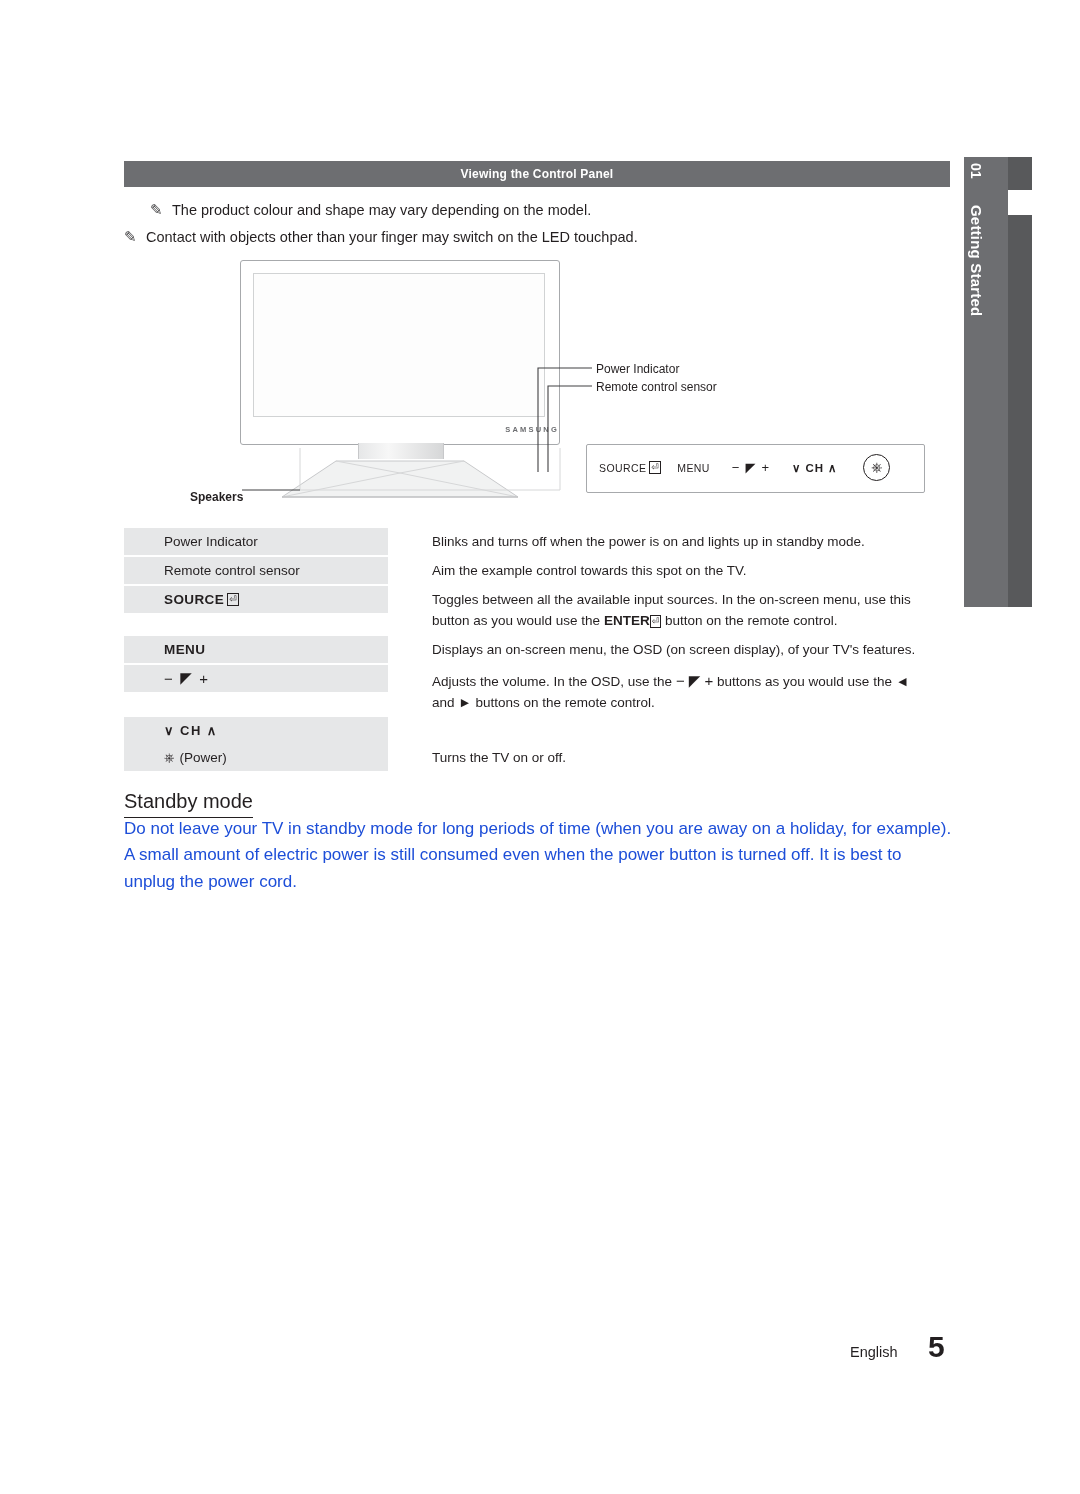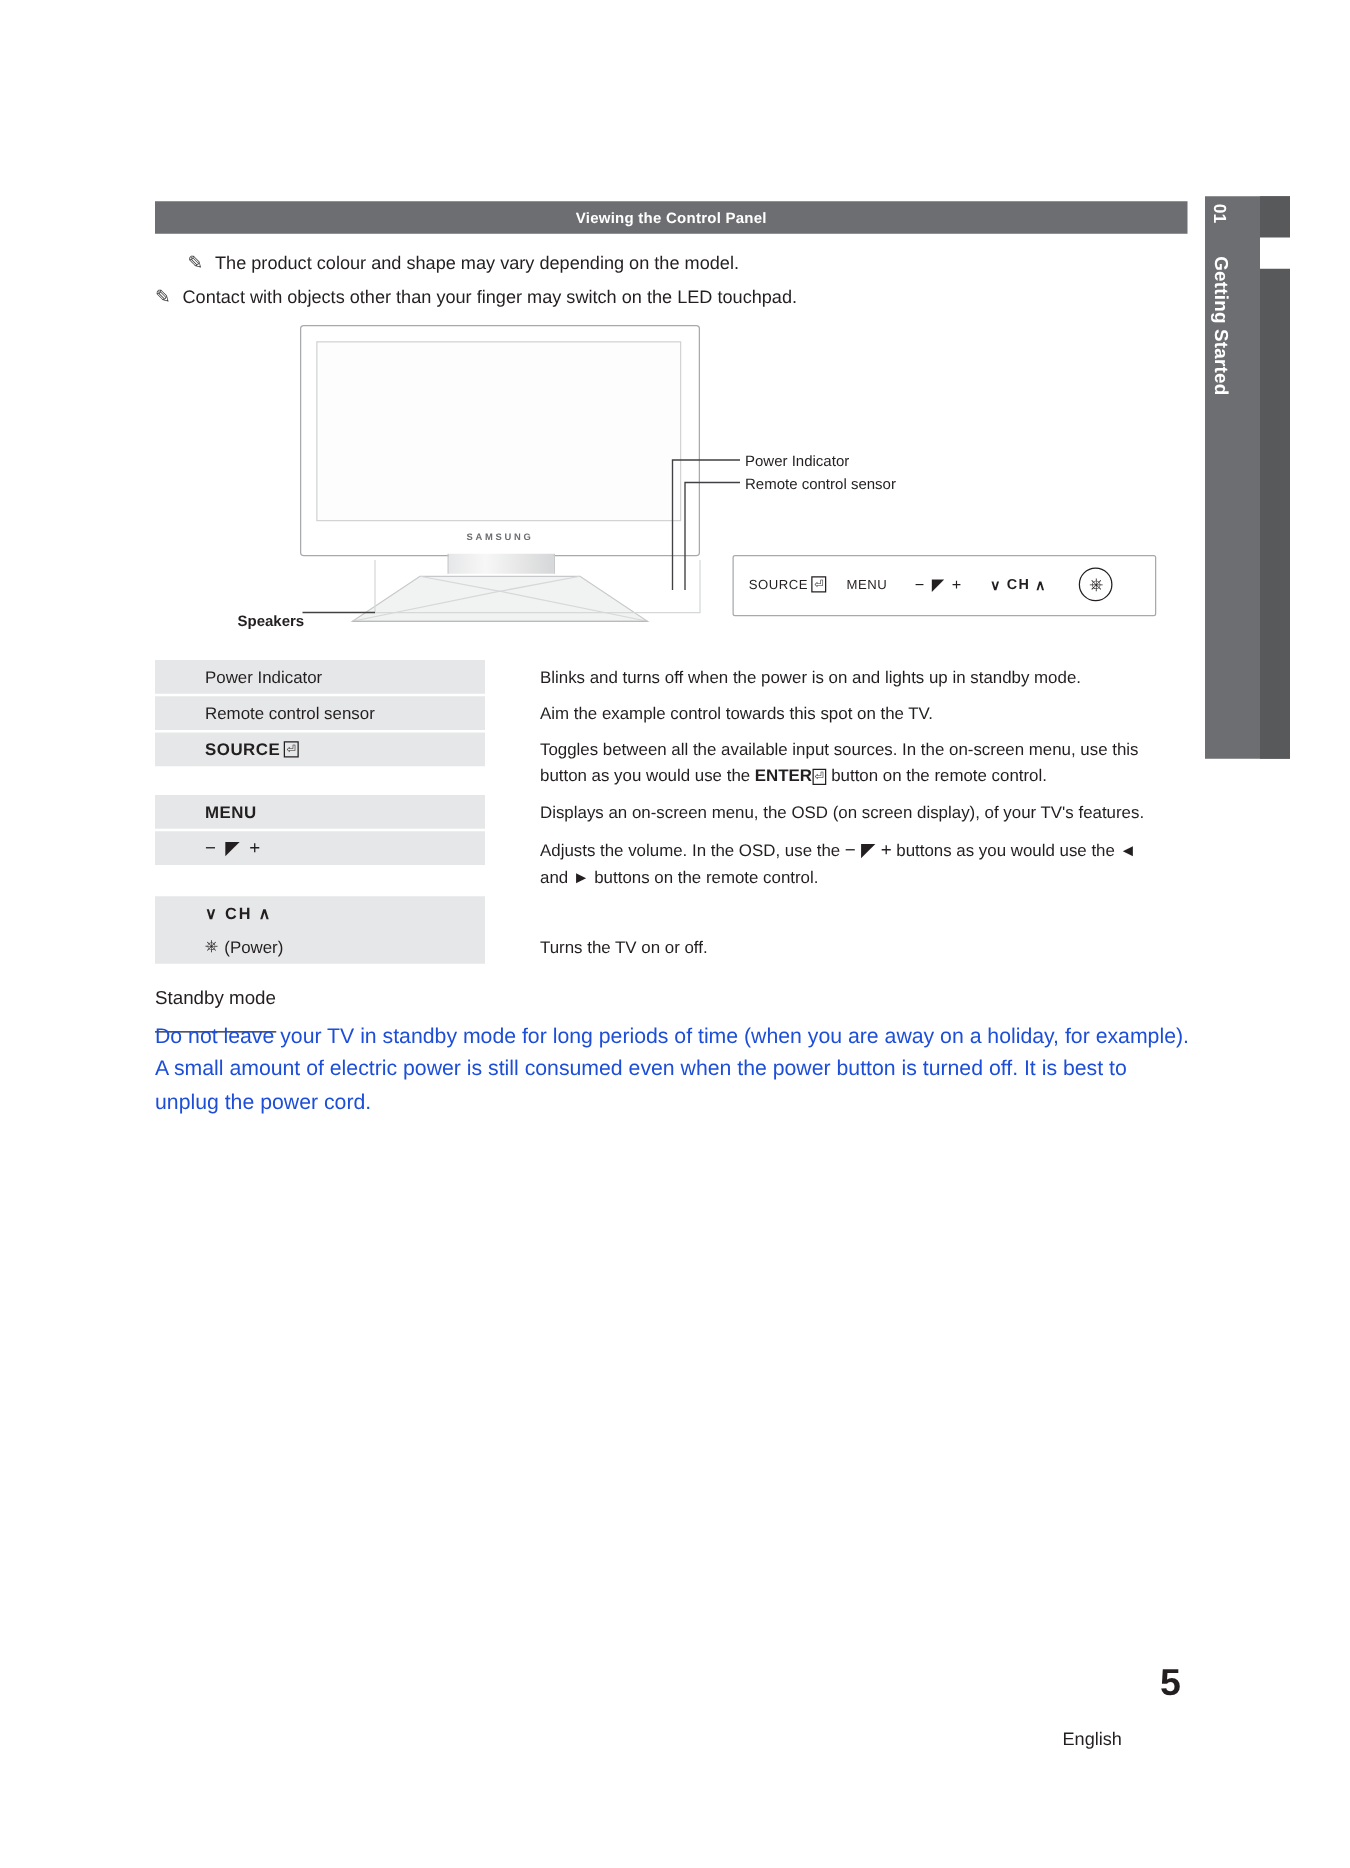--- a/index.html
+++ b/index.html
@@ -122,21 +122,21 @@
     width: 290px;
     height: 142px;
     border: 1px solid #d1d3d4;
     background: #fdfdfd;
   }
   .tv-brand {
     position: absolute;
     left: 0;
     top: 164px;
     width: 318px;
-    text-align: center;
+    text-align: right;
     font-size: 7.5px;
     letter-spacing: 2.2px;
     color: #6d6e71;
     font-weight: bold;
   }
   .tv-neck {
     position: absolute;
     left: 118px;
     top: 183px;
     width: 84px;
@@ -231,43 +231,42 @@
   }
   .bold-src { font-weight: bold; letter-spacing: 0.4px; font-size: 13.5px; }
   .tbl-vol { font-size: 15px; letter-spacing: 1.5px; }
   .tbl-ch { font-size: 13px; letter-spacing: 1.5px; font-weight: bold; }
 
   
   .standby-title {
     position: absolute;
     left: 124px;
     top: 790px;
-    font-size: 15px;
+    font-size: 20px;
     color: #231f20;
     border-bottom: 1.2px solid #231f20;
-    padding-bottom: 18px;
+    padding-bottom: 4px;
   }
   .standby-body {
     position: absolute;
     left: 124px;
     top: 816px;
     width: 828px;
     font-size: 17px;
     line-height: 1.55;
     color: #1d4ed8;
   }
 
   
   .footer-lang {
     position: absolute;
     left: 850px;
     top: 1344px;
     font-size: 14.5px;
     color: #231f20;
-    margin-top: 40px;
   }
   .footer-page {
     position: absolute;
     left: 928px;
     top: 1330px;
     font-size: 30px;
     font-weight: bold;
     color: #231f20;
   }
 

